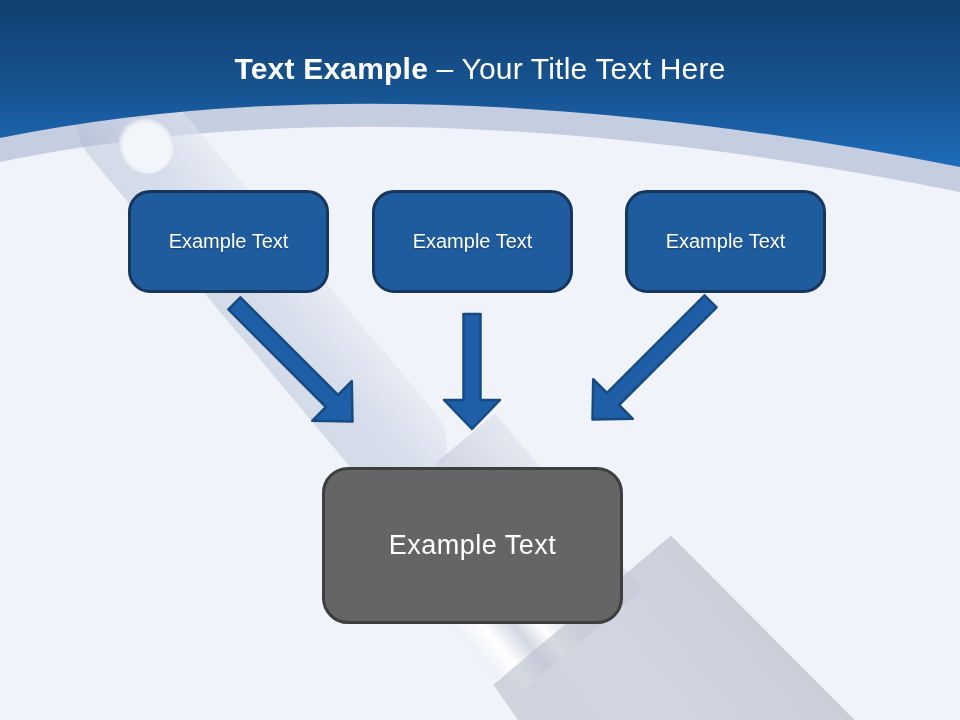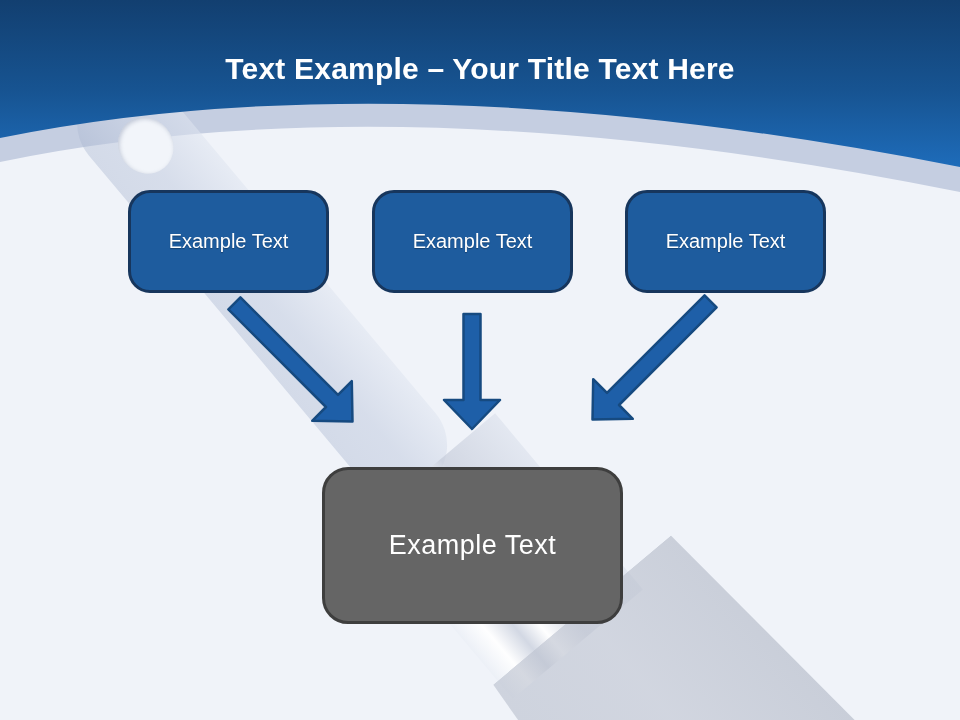--- a/index.html
+++ b/index.html
@@ -36,21 +36,21 @@
     clip-path:polygon(10% 0, 90% 0, 100% 100%, 0 100%);
     background:linear-gradient(90deg, rgba(177,184,199,0.55), rgba(196,201,213,0.70) 50%, rgba(168,175,190,0.55));
   }
 
   
   .title{
     position:absolute;z-index:4;left:0;top:52px;width:960px;text-align:center;
     color:#ffffff;font-size:30px;letter-spacing:0.2px;
   }
   .title .bold{font-weight:700;}
-  .title .light{font-weight:700;}
+  .title .light{font-weight:400;}
 
   
   .content{position:absolute;z-index:5;left:0;top:12px;width:960px;height:720px;}
   .block{
     position:absolute;display:flex;align-items:center;justify-content:center;
     border-radius:22px;box-sizing:border-box;text-align:center;
   }
   .block.blue{
     width:201px;height:103px;top:178px;
     background:#1e5c9e;border:3px solid #17365d;

